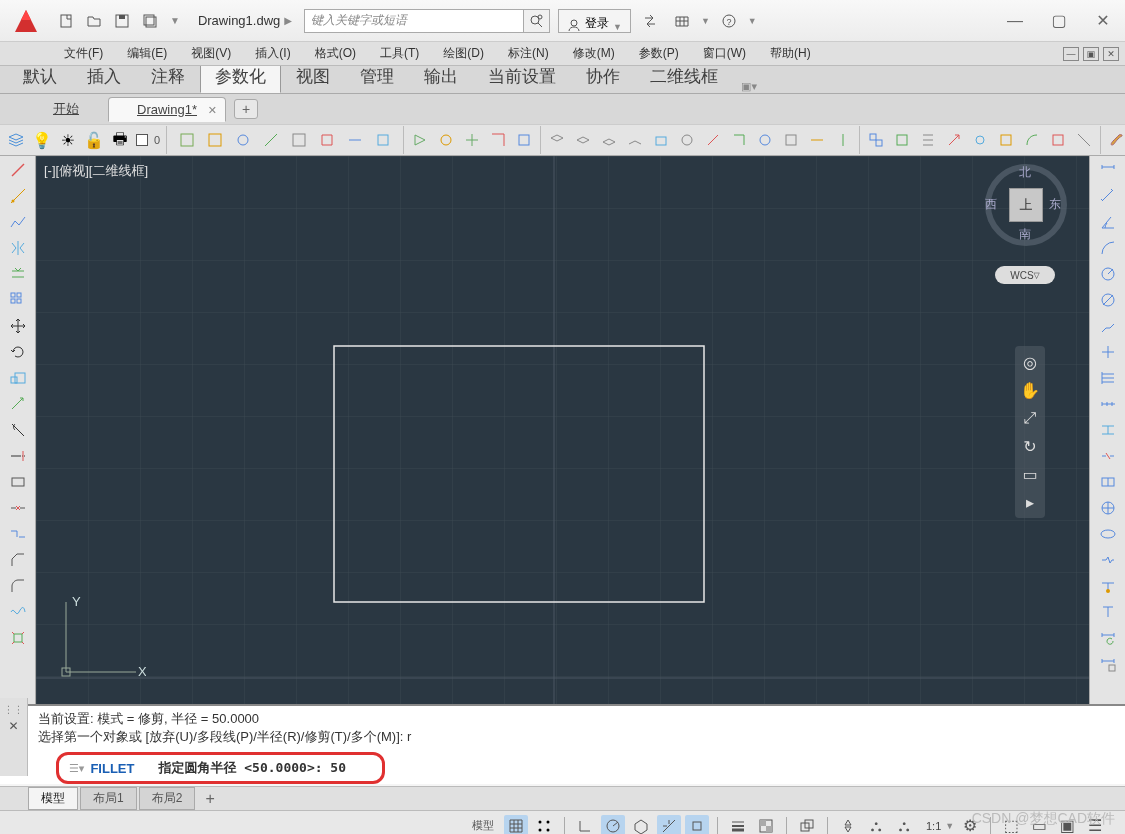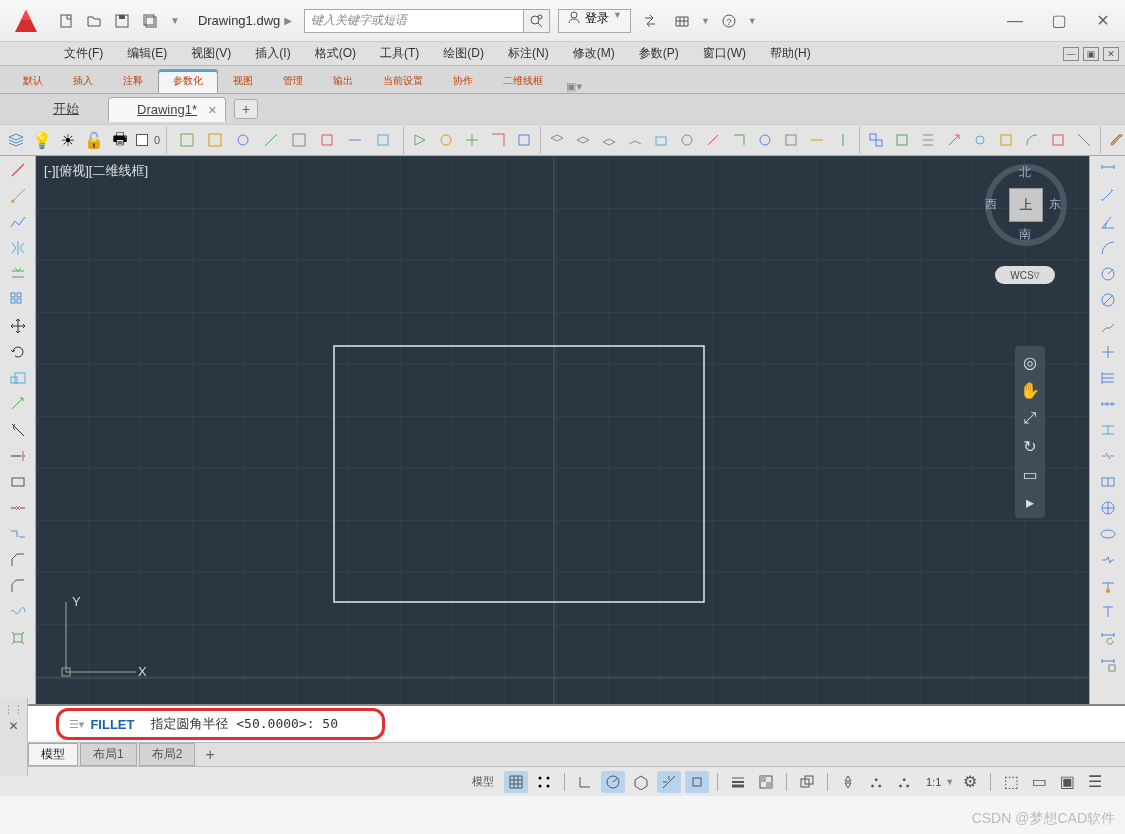--- a/index.html
+++ b/index.html
@@ -9,34 +9,34 @@
 .titlebar { height: 42px; background: linear-gradient(#f8f8f8, #ececec); display: flex; align-items: center; border-bottom: 1px solid #ccc; }
 .app-logo { width: 44px; height: 36px; margin-left: 4px; display: flex; align-items: center; justify-content: center; }
 .app-logo svg { width: 30px; height: 30px; }
 .qat { display: flex; align-items: center; gap: 8px; margin-left: 8px; }
 .qat-btn { width: 20px; height: 20px; display: flex; align-items: center; justify-content: center; color: #555; cursor: pointer; }
 .qat-dd { color: #888; font-size: 10px; margin-left: 2px; }
 .doc-title { margin-left: 18px; font-size: 13px; color: #333; }
 .search-box { margin-left: 12px; width: 220px; height: 24px; border: 1px solid #aaa; background: #fff; font-size: 12px; padding: 0 6px; font-style: italic; color: #888; display: flex; align-items: center; }
 .search-btn { width: 26px; height: 24px; border: 1px solid #aaa; border-left: none; background: #f0f0f0; display: flex; align-items: center; justify-content: center; }
 .title-right { display: flex; align-items: center; gap: 6px; margin-left: 8px; }
-.login-btn { height: 24px; padding: 0 8px; border: 1px solid #aaa; background: #f4f4f4; font-size: 12px; display: flex; align-items: flex-start; gap: 4px; }
+.login-btn { height: 24px; padding: 0 8px; border: 1px solid #aaa; background: #f4f4f4; font-size: 12px; display: flex; align-items: flex-end; gap: 4px; }
 .tr-icon { width: 26px; height: 24px; border: 1px solid transparent; display: flex; align-items: center; justify-content: center; color: #555; }
 .win-controls { margin-left: auto; display: flex; }
 .win-btn { width: 44px; height: 28px; display: flex; align-items: center; justify-content: center; color: #666; }
 
 
 .menubar { height: 24px; background: #e0e0e0; display: flex; align-items: center; padding-left: 52px; border-bottom: 1px solid #bbb; position: relative; }
 .menu-item { padding: 0 12px; font-size: 12px; color: #333; height: 22px; display: flex; align-items: center; cursor: pointer; }
 .menubar-right { position: absolute; right: 6px; display: flex; gap: 4px; }
 .mb-btn { width: 16px; height: 14px; border: 1px solid #888; font-size: 9px; display: flex; align-items: center; justify-content: center; color: #555; }
 
 
 .ribbon-tabs { height: 28px; background: #d8d8d8; display: flex; align-items: flex-end; padding-left: 8px; border-bottom: 1px solid #aaa; }
-.rtab { padding: 4px 14px; font-size: 10px; color: #c2410c; border: 1px solid transparent; cursor: pointer; }
+.rtab { padding: 4px 14px; font-size: 17px; color: #404040; border: 1px solid transparent; cursor: pointer; }
 .rtab.active { background: #f5f5f5; border: 1px solid #999; border-bottom: 1px solid #f5f5f5; border-radius: 3px 3px 0 0; box-shadow: inset 0 2px 0 #5a9bd5; }
 
 
 .file-tabs { height: 30px; background: #d8d8d8; display: flex; align-items: center; padding-left: 24px; }
 .ftab { padding: 4px 28px; font-size: 13px; color: #444; border: 1px solid transparent; cursor: pointer; position: relative; text-decoration: underline; }
 .ftab.active { background: #f8f8f8; border: 1px solid #aaa; border-bottom: 1px solid #f8f8f8; border-radius: 4px 4px 0 0; }
 .ftab .close { position: absolute; right: 8px; top: 6px; font-size: 11px; color: #888; }
 .ftab-add { width: 24px; height: 20px; background: #e8e8e8; border: 1px solid #aaa; border-radius: 3px; display: flex; align-items: center; justify-content: center; margin-left: 8px; font-size: 14px; color: #666; cursor: pointer; }
 
 
@@ -63,21 +63,21 @@
 .right-palette { width: 36px; background: #e4e4e4; border-left: 1px solid #aaa; display: flex; flex-direction: column; align-items: center; padding-top: 4px; gap: 6px; }
 .right-float { position: absolute; right: 44px; top: 190px; width: 30px; background: rgba(80,90,100,0.6); border-radius: 4px; padding: 6px 0; display: flex; flex-direction: column; align-items: center; gap: 8px; }
 .rf-btn { width: 20px; height: 20px; display: flex; align-items: center; justify-content: center; color: #ddd; }
 
 
 .cmd-area { background: #fff; border-top: 2px solid #888; }
 .cmd-history { padding: 4px 10px; font-size: 13px; color: #333; line-height: 1.4; font-family: "SimSun", monospace; position: relative; }
 .cmd-line-wrap { border: 3px solid #e03030; border-radius: 12px; margin: 2px 740px 2px 28px; padding: 4px 10px; display: flex; align-items: center; font-size: 13px; }
 .cmd-prompt-icon { color: #999; margin-right: 6px; font-size: 11px; }
 .cmd-name { color: #1a5fb4; font-weight: bold; font-family: Liberation Sans, sans-serif; }
-.cmd-text { color: #333; font-family: "SimSun", monospace; margin-left: 16px; }
+.cmd-text { color: #333; font-family: "SimSun", monospace; margin-left: 24px; font-weight: bold; }
 .cmd-left-strip { position: absolute; left: 0; top: 698px; width: 28px; height: 78px; background: #e0e0e0; border-right: 1px solid #bbb; display: flex; flex-direction: column; align-items: center; padding-top: 6px; gap: 4px; }
 
 
 .layout-tabs { height: 24px; background: #e0e0e0; display: flex; align-items: center; padding-left: 28px; border-top: 1px solid #bbb; }
 .ltab { padding: 2px 12px; font-size: 12px; border: 1px solid #aaa; background: #d4d4d4; margin-right: 2px; color: #555; }
 .ltab.active { background: #f4f4f4; color: #222; }
 .ltab-add { padding: 2px 8px; color: #666; cursor: pointer; }
 
 
 .statusbar { height: 30px; background: #e8e8e8; display: flex; align-items: center; padding: 0 6px; border-top: 1px solid #bbb; }
@@ -684,20 +684,24 @@
       </div>
   </div>
 </div>
 
 <div class="cmd-left-strip">
   <div style="color:#888;font-size:10px">⋮⋮</div>
   <div style="color:#555;font-size:12px">✕</div>
 </div>
 
 <div class="cmd-area" style="padding-left:28px">
+  <div class="cmd-history">
+    <div>当前设置: 模式 = 修剪, 半径 = 50.0000</div>
+    <div>选择第一个对象或 [放弃(U)/多段线(P)/半径(R)/修剪(T)/多个(M)]: r</div>
+  </div>
   <div class="cmd-line-wrap">
     <span class="cmd-prompt-icon">☰▾</span>
     <span class="cmd-name">FILLET</span>
     <span class="cmd-text">指定圆角半径 &lt;50.0000&gt;: 50</span>
   </div>
 </div>
 
 <div class="layout-tabs">
   <div class="ltab active">模型</div>
   <div class="ltab">布局1</div>

